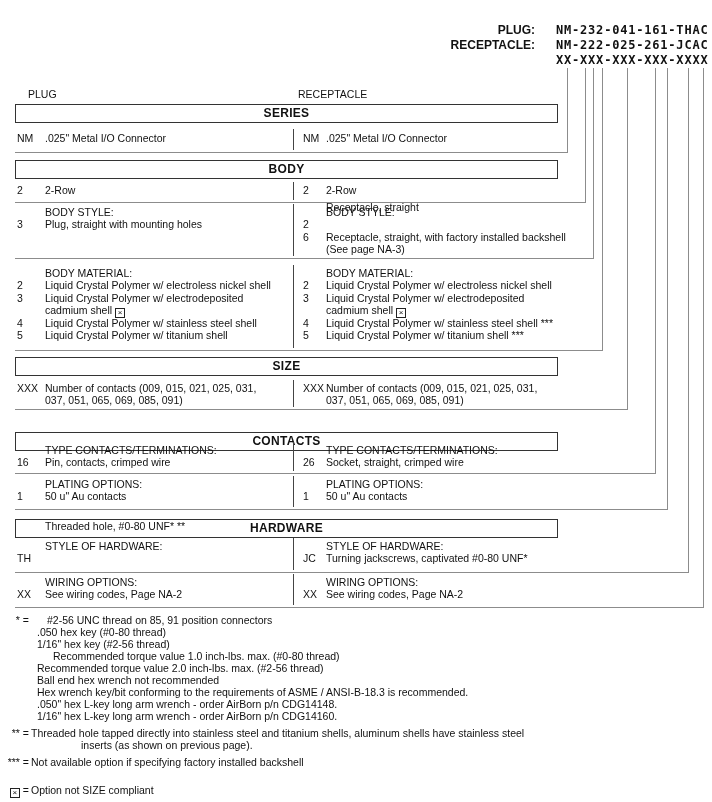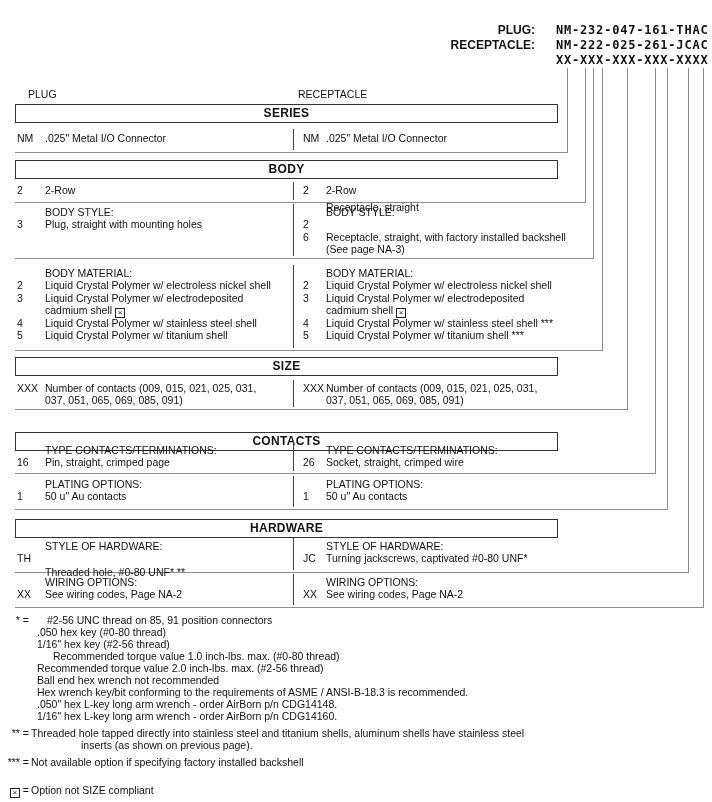--- a/index.html
+++ b/index.html
@@ -25,21 +25,21 @@
     font-size:8px;line-height:8px;text-align:center;vertical-align:-1px;margin-left:3px;
     font-family:"Liberation Sans",sans-serif;
   }
   .fn-marker{position:absolute;left:2px;width:27px;text-align:right;}
 </style>
 </head>
 <body>
 
 <div id="canvas">
   <div class="abs pn-label" style="left:380px;top:24px;width:155px">PLUG:</div>
-  <div class="abs pn-value" style="left:556px;top:24px">NM-232-047-161-THAC</div>
+  <div class="abs pn-value" style="left:556px;top:24px">NM-232-041-161-THAC</div>
   <div class="abs pn-label" style="left:380px;top:39px;width:155px">RECEPTACLE:</div>
   <div class="abs pn-value" style="left:556px;top:39px">NM-222-025-261-JCAC</div>
   <div class="abs pn-value" style="left:556px;top:54px">XX-XXX-XXX-XXX-XXXX</div>
 
   <div class="abs t" style="left:28px;top:88px">PLUG</div>
   <div class="abs t" style="left:298px;top:88px">RECEPTACLE</div>
 
   <div id="diagram">
       <div class="sec-box" style="top: 104px;">SERIES</div>
       <div class="sec-box" style="top: 160px;">BODY</div>
@@ -102,39 +102,39 @@
       <div class="abs t" style="left: 45px; top: 382px;">Number of contacts (009, 015, 021, 025, 031,</div>
       <div class="abs t" style="left: 45px; top: 394.4px;">037, 051, 065, 069, 085, 091)</div>
       <div class="abs t" style="left: 303px; top: 382px;">XXX</div>
       <div class="abs t" style="left: 326px; top: 382px;">Number of contacts (009, 015, 021, 025, 031,</div>
       <div class="abs t" style="left: 326px; top: 394.4px;">037, 051, 065, 069, 085, 091)</div>
       <div class="rule" style="left: 15px; top: 473px; width: 641px;"></div>
       <div class="vline" style="left: 655px; top: 68px; height: 406px;"></div>
       <div class="mid" style="left: 293px; top: 442px; height: 29px;"></div>
       <div class="abs t" style="left: 45px; top: 444px;">TYPE CONTACTS/TERMINATIONS:</div>
       <div class="abs t" style="left: 17px; top: 456.4px;">16</div>
-      <div class="abs t" style="left: 45px; top: 456.4px;">Pin, straight, crimped page</div>
+      <div class="abs t" style="left: 45px; top: 456.4px;">Pin, contacts, crimped wire</div>
       <div class="abs t" style="left: 326px; top: 444px;">TYPE CONTACTS/TERMINATIONS:</div>
       <div class="abs t" style="left: 303px; top: 456.4px;">26</div>
       <div class="abs t" style="left: 326px; top: 456.4px;">Socket, straight, crimped wire</div>
       <div class="rule" style="left: 15px; top: 509px; width: 653px;"></div>
       <div class="vline" style="left: 667px; top: 68px; height: 442px;"></div>
       <div class="mid" style="left: 293px; top: 476px; height: 31px;"></div>
       <div class="abs t" style="left: 45px; top: 478px;">PLATING OPTIONS:</div>
       <div class="abs t" style="left: 17px; top: 490.4px;">1</div>
       <div class="abs t" style="left: 45px; top: 490.4px;">50 u" Au contacts</div>
       <div class="abs t" style="left: 326px; top: 478px;">PLATING OPTIONS:</div>
       <div class="abs t" style="left: 303px; top: 490.4px;">1</div>
       <div class="abs t" style="left: 326px; top: 490.4px;">50 u" Au contacts</div>
       <div class="rule" style="left: 15px; top: 572px; width: 674px;"></div>
       <div class="vline" style="left: 688px; top: 68px; height: 505px;"></div>
       <div class="mid" style="left: 293px; top: 538px; height: 32px;"></div>
       <div class="abs t" style="left: 45px; top: 540px;">STYLE OF HARDWARE:</div>
       <div class="abs t" style="left: 17px; top: 552.4px;">TH</div>
-      <div class="abs t" style="left: 45px; top: 566px; text-align: right;">Threaded hole, #0-80 UNF* **</div>
+      <div class="abs t" style="left: 45px; top: 520px; text-align: right;">Threaded hole, #0-80 UNF* **</div>
       <div class="abs t" style="left: 326px; top: 540px;">STYLE OF HARDWARE:</div>
       <div class="abs t" style="left: 303px; top: 552.4px;">JC</div>
       <div class="abs t" style="left: 326px; top: 552.4px;">Turning jackscrews, captivated #0-80 UNF*</div>
       <div class="rule" style="left: 15px; top: 607px; width: 689px;"></div>
       <div class="vline" style="left: 703px; top: 68px; height: 540px;"></div>
       <div class="mid" style="left: 293px; top: 574px; height: 31px;"></div>
       <div class="abs t" style="left: 45px; top: 576px;">WIRING OPTIONS:</div>
       <div class="abs t" style="left: 17px; top: 588.4px;">XX</div>
       <div class="abs t" style="left: 45px; top: 588.4px;">See wiring codes, Page NA-2</div>
       <div class="abs t" style="left: 326px; top: 576px;">WIRING OPTIONS:</div>

